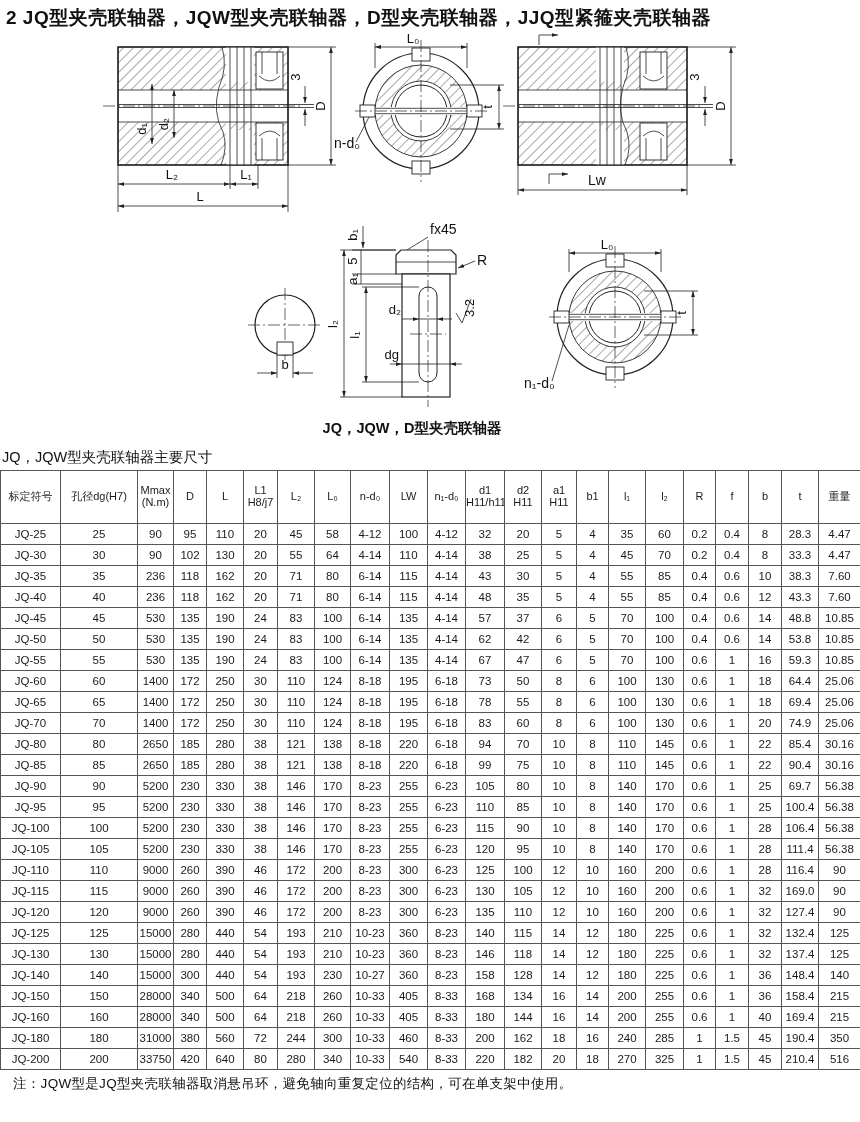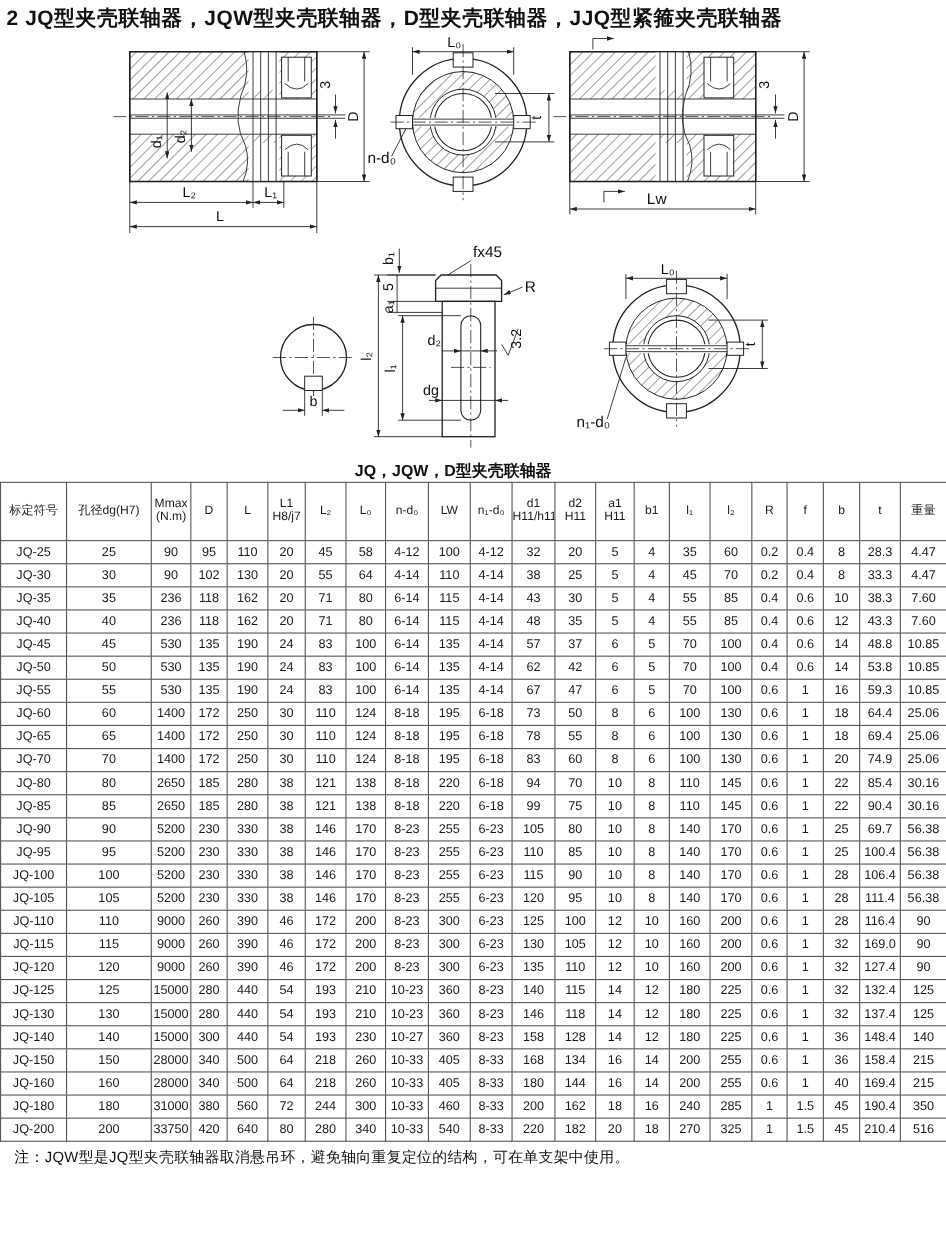--- a/index.html
+++ b/index.html
@@ -231,20 +231,21 @@
       <line x1="644" y1="303" x2="698" y2="303" class="dim"></line>
       <line x1="693" y1="259" x2="693" y2="303" class="dim" marker-start="url(#ar)" marker-end="url(#ar)"></line>
       <text class="lbl" x="686" y="281" text-anchor="middle" transform="rotate(-90 686 281)">t</text>
       <text class="lbl2" x="524" y="356" text-anchor="start">n₁-d₀</text>
       <line x1="552" y1="349" x2="569" y2="293" class="thin"></line>
     </g>
   </svg>
 
   <div class="fig-caption">JQ，JQW，D型夹壳联轴器</div>
 
+  <div class="table-title">JQ，JQW型夹壳联轴器主要尺寸</div>
 
   <table class="dims">
     <colgroup>
       <col style="width:60px">
         <col style="width:77px">
         <col style="width:36px">
         <col style="width:33px">
       <col style="width:37px">
         <col style="width:34px">
         <col style="width:37px">

